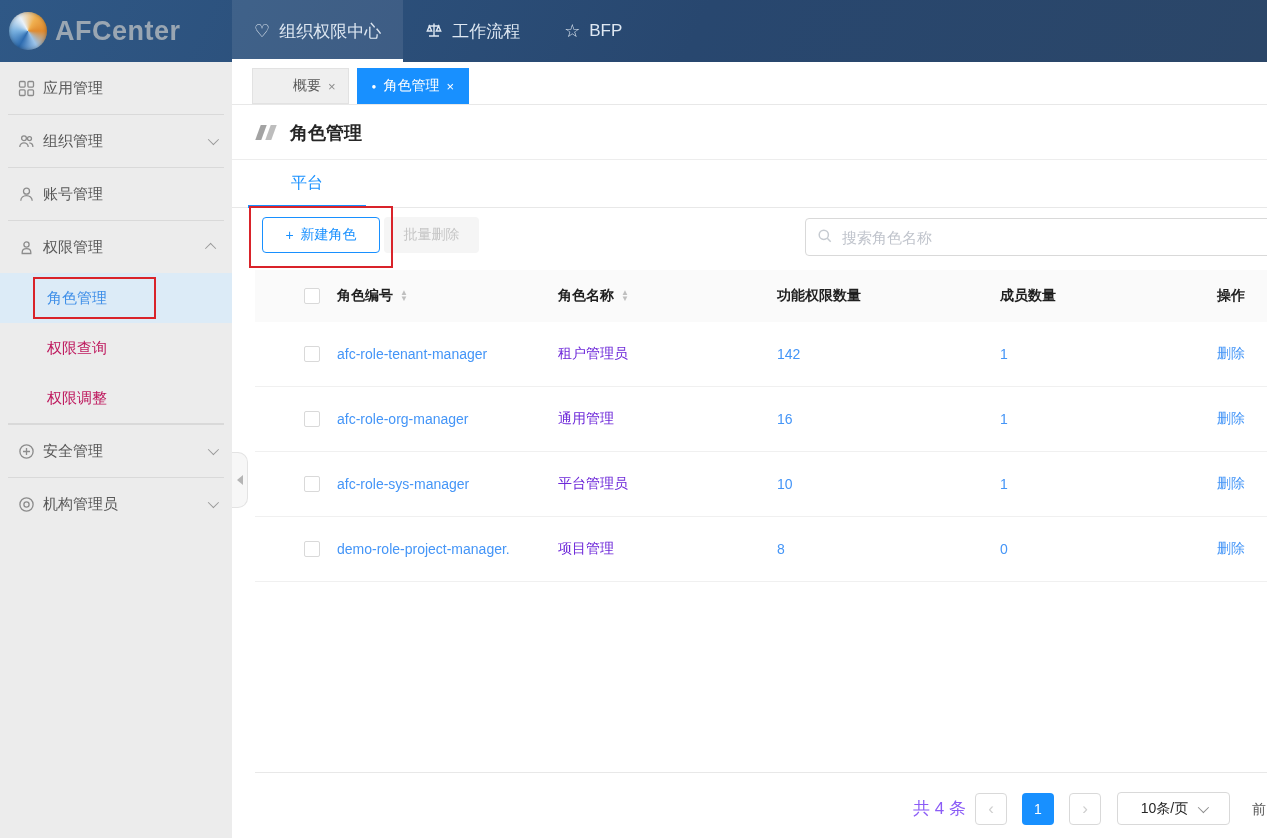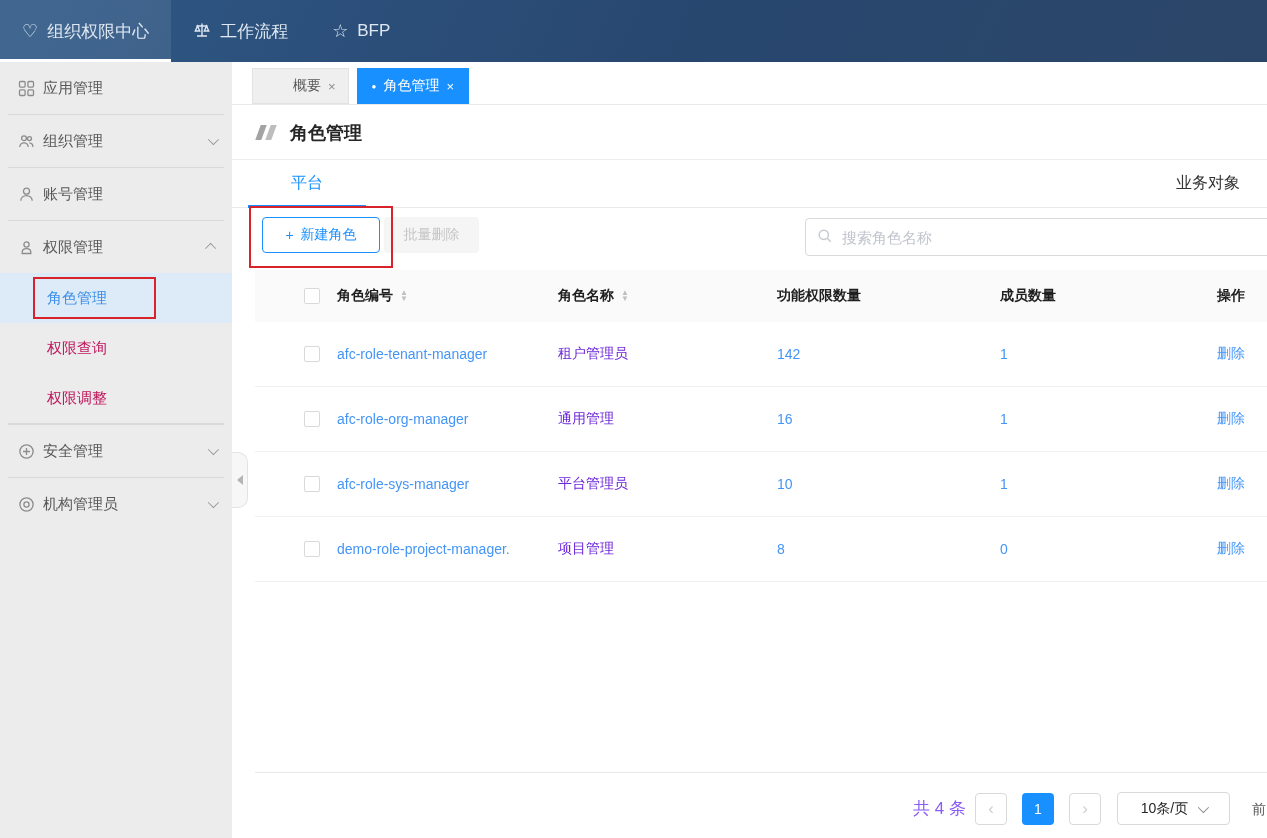--- a/index.html
+++ b/index.html
@@ -52,21 +52,21 @@
   .doc-tab .dot { font-size:8px; }
   .doc-tab .close { font-size:13px; color:#8c8c8c; cursor:pointer; }
   .doc-tab.active .close { color:#fff; }
   .title-row { position:absolute; top:44px; left:0; right:0; height:54px; border-bottom:1px solid #ededed;
     display:flex; align-items:center; padding-left:26px; }
   .slashes { display:flex; margin-right:12px; }
   .slash { display:inline-block; width:6px; height:15px; background:#a3a3a3; transform:skewX(-20deg); margin-right:4px; }
   .slash.s2 { background:#bdbdbd; }
   .page-title { font-size:18px; font-weight:600; color:#262626; }
   .view-tabs { position:absolute; top:98px; left:0; right:0; height:48px; border-bottom:1px solid #e8e8e8;
-    display:flex; padding-left:16px;justify-content:space-between; }
+    display:flex; padding-left:16px; }
   .vtab { width:118px; text-align:center; line-height:46px; font-size:16px; color:#333; cursor:pointer; position:relative; }
   .vtab.active { color:#1890ff; }
   .vtab.active::after { content:""; position:absolute; left:0; right:0; bottom:-1px; height:3px; background:#1890ff; }
   .vtab.second { margin-left:28px; }
   .btn-new { position:absolute; top:155px; left:30px; width:118px; height:36px;
     background:#fff; border:1px solid #1890ff; border-radius:4px; color:#1890ff; font-size:14px;
     display:flex; align-items:center; justify-content:center; gap:7px; cursor:pointer; }
   .btn-batch { position:absolute; top:155px; left:152px; width:95px; height:36px;
     background:#f5f5f5; border:none; border-radius:4px; color:#c6c6c6; font-size:14px;
     display:flex; align-items:center; justify-content:center; cursor:not-allowed; }
@@ -112,20 +112,24 @@
   .anno { position:absolute; border:2px solid #d9232a; z-index:50; pointer-events:none; }
   .anno1 { left:33px; top:277px; width:123px; height:42px; }
   .anno2 { left:249px; top:206px; width:144px; height:62px; }
   svg.ic { stroke:#8c8c8c; fill:none; stroke-width:1.3; }
   svg.nv { stroke:#dfe8f2; fill:none; stroke-width:1.4; }
 </style>
 </head>
 <body>
 
 <div class="navbar">
+  <div class="logo-area">
+    <div class="logo"></div>
+    <div class="brand">AFCenter</div>
+  </div>
   <div class="nav-items">
     <div class="nav-item active">
       <span class="nav-glyph">♡</span>
       <span>组织权限中心</span>
     </div>
     <div class="nav-item">
       <span class="nav-glyph">
         <svg class="nv" width="18" height="18" viewBox="0 0 18 18">
             <path d="M9 2.5v12M4 15h10M3.5 5h11"></path>
             <path d="M4.5 5l-2.2 5h4.4zM13.5 5l-2.2 5h4.4z"></path>
@@ -228,21 +232,20 @@
   <div class="title-row">
     <span class="slashes">
       <span class="slash"></span>
         <span class="slash s2"></span>
     </span>
     <span class="page-title">角色管理</span>
   </div>
 
   <div class="view-tabs">
     <div class="vtab active">平台</div>
-    <div class="vtab second">业务对象</div>
   </div>
 
   <button class="btn-new">
     <span>+</span>
     <span>新建角色</span>
   </button>
   <button class="btn-batch">
     <span>批量删除</span>
   </button>
 

